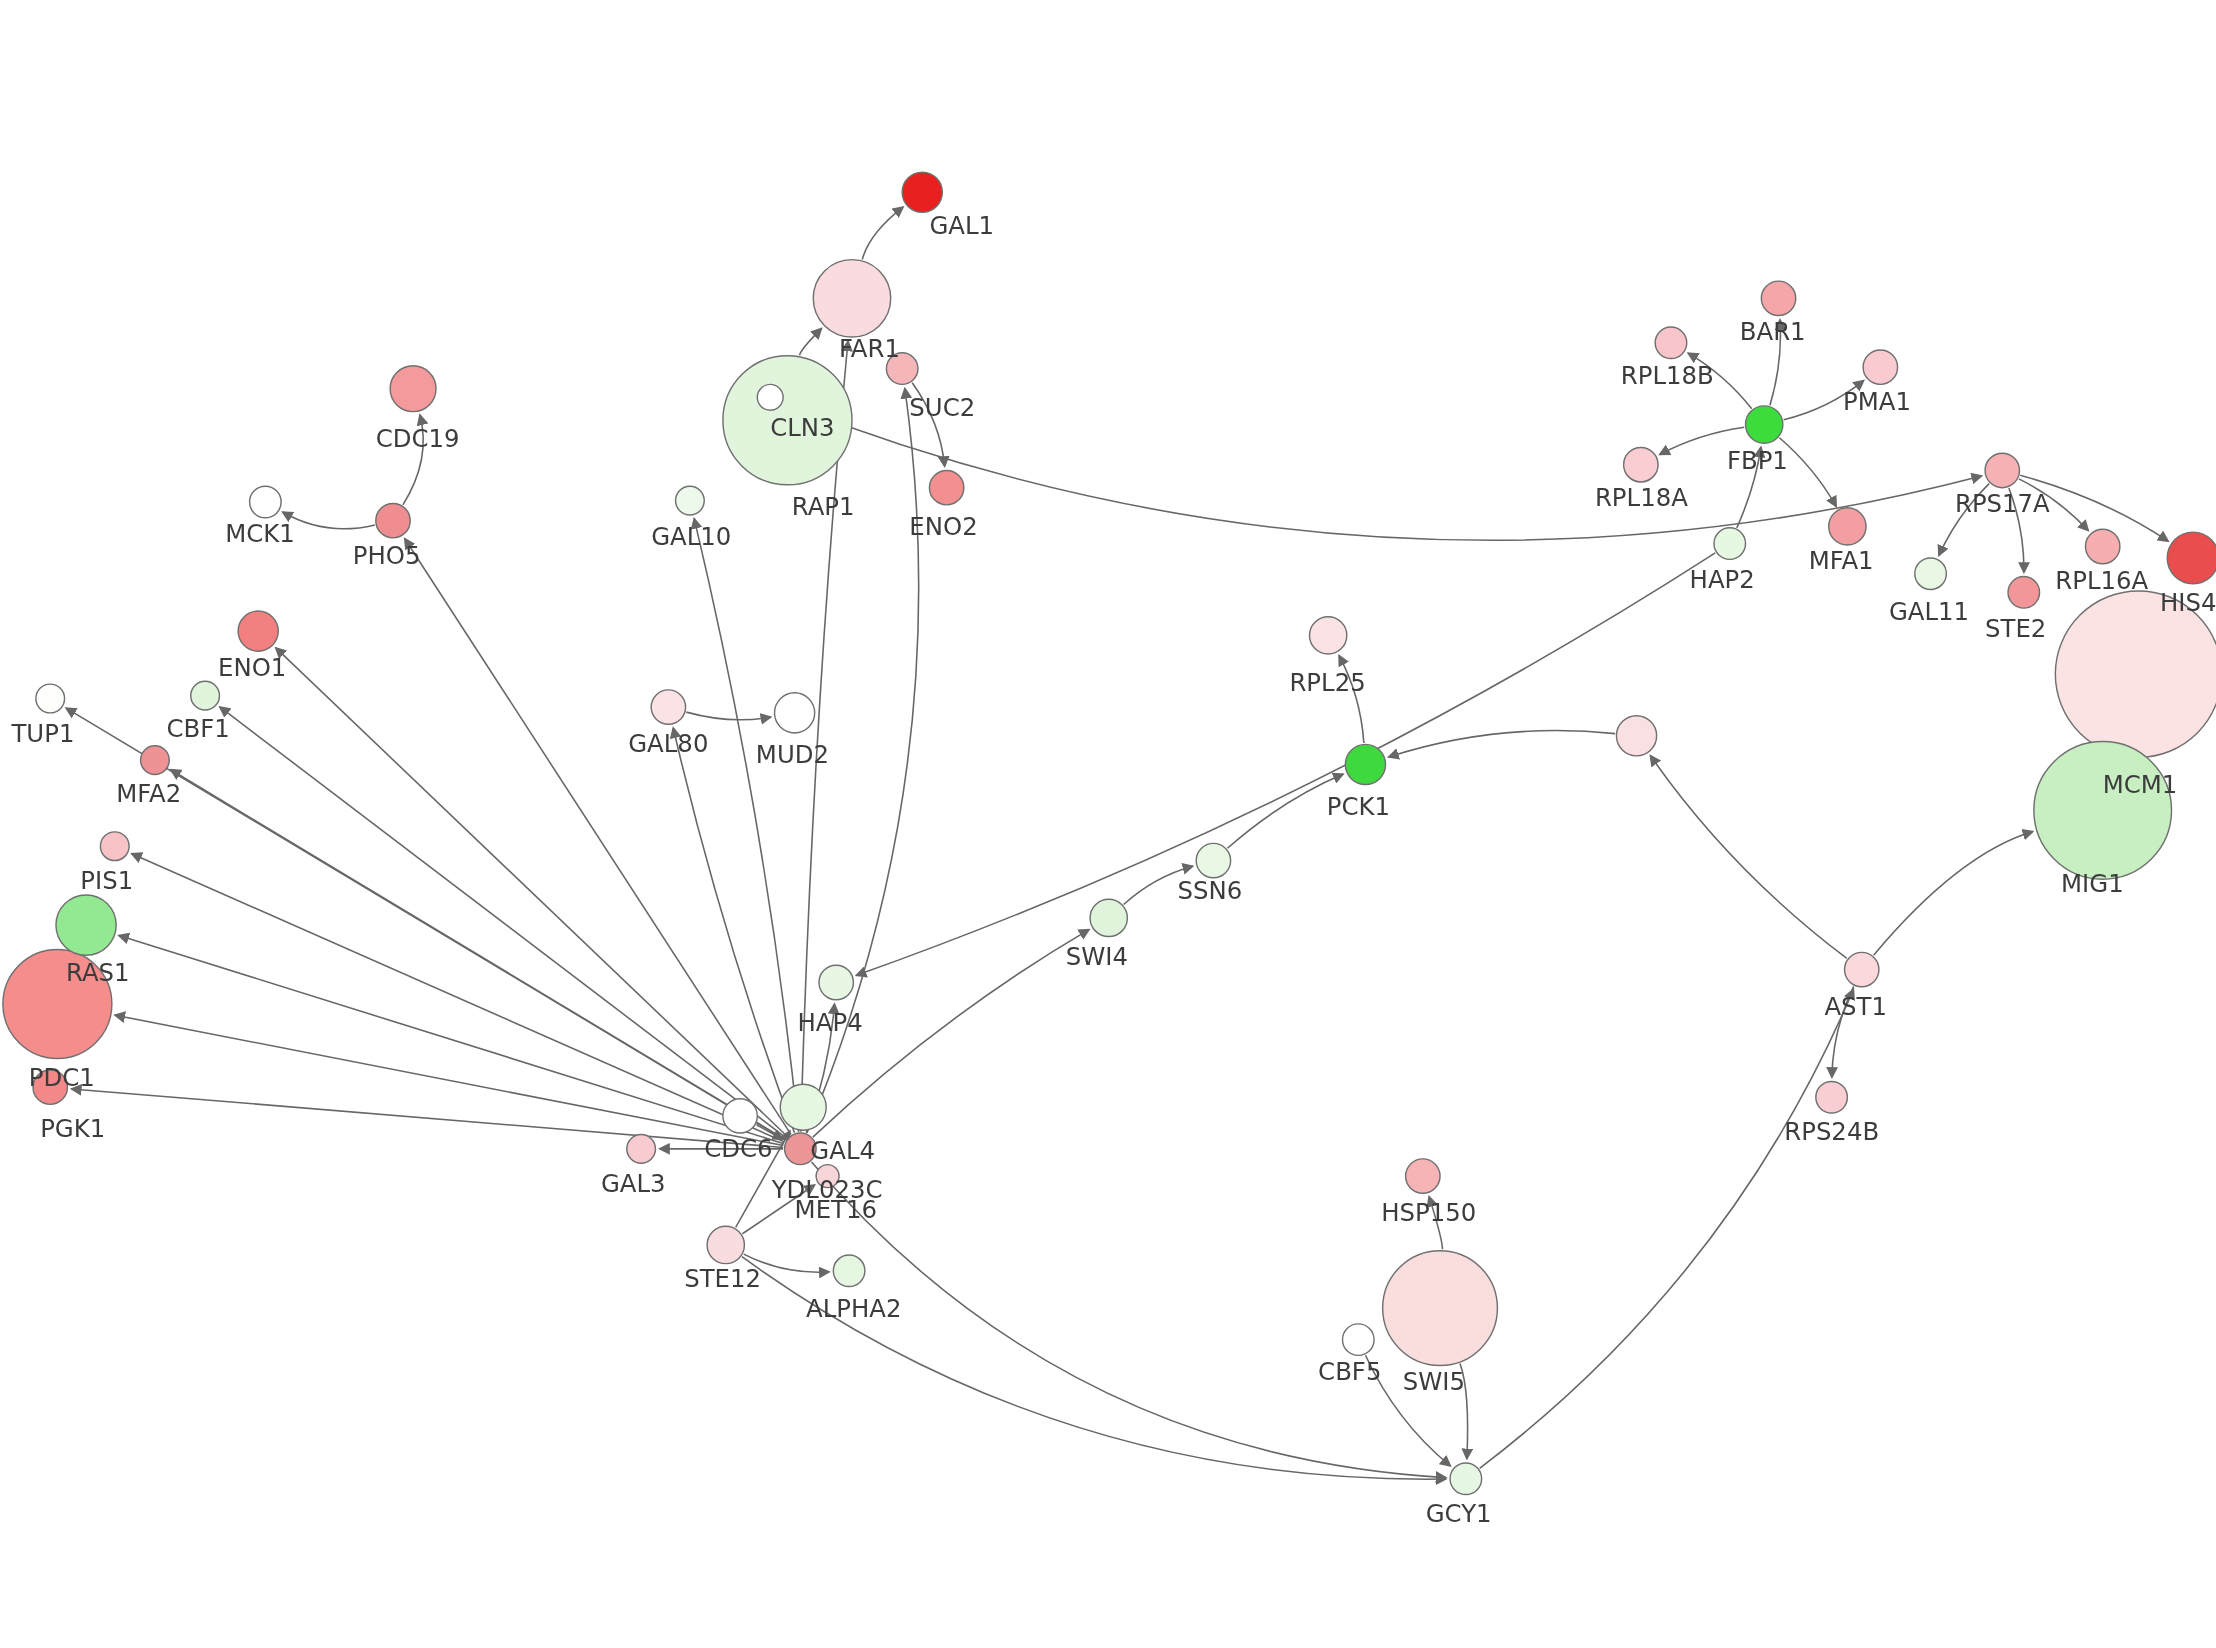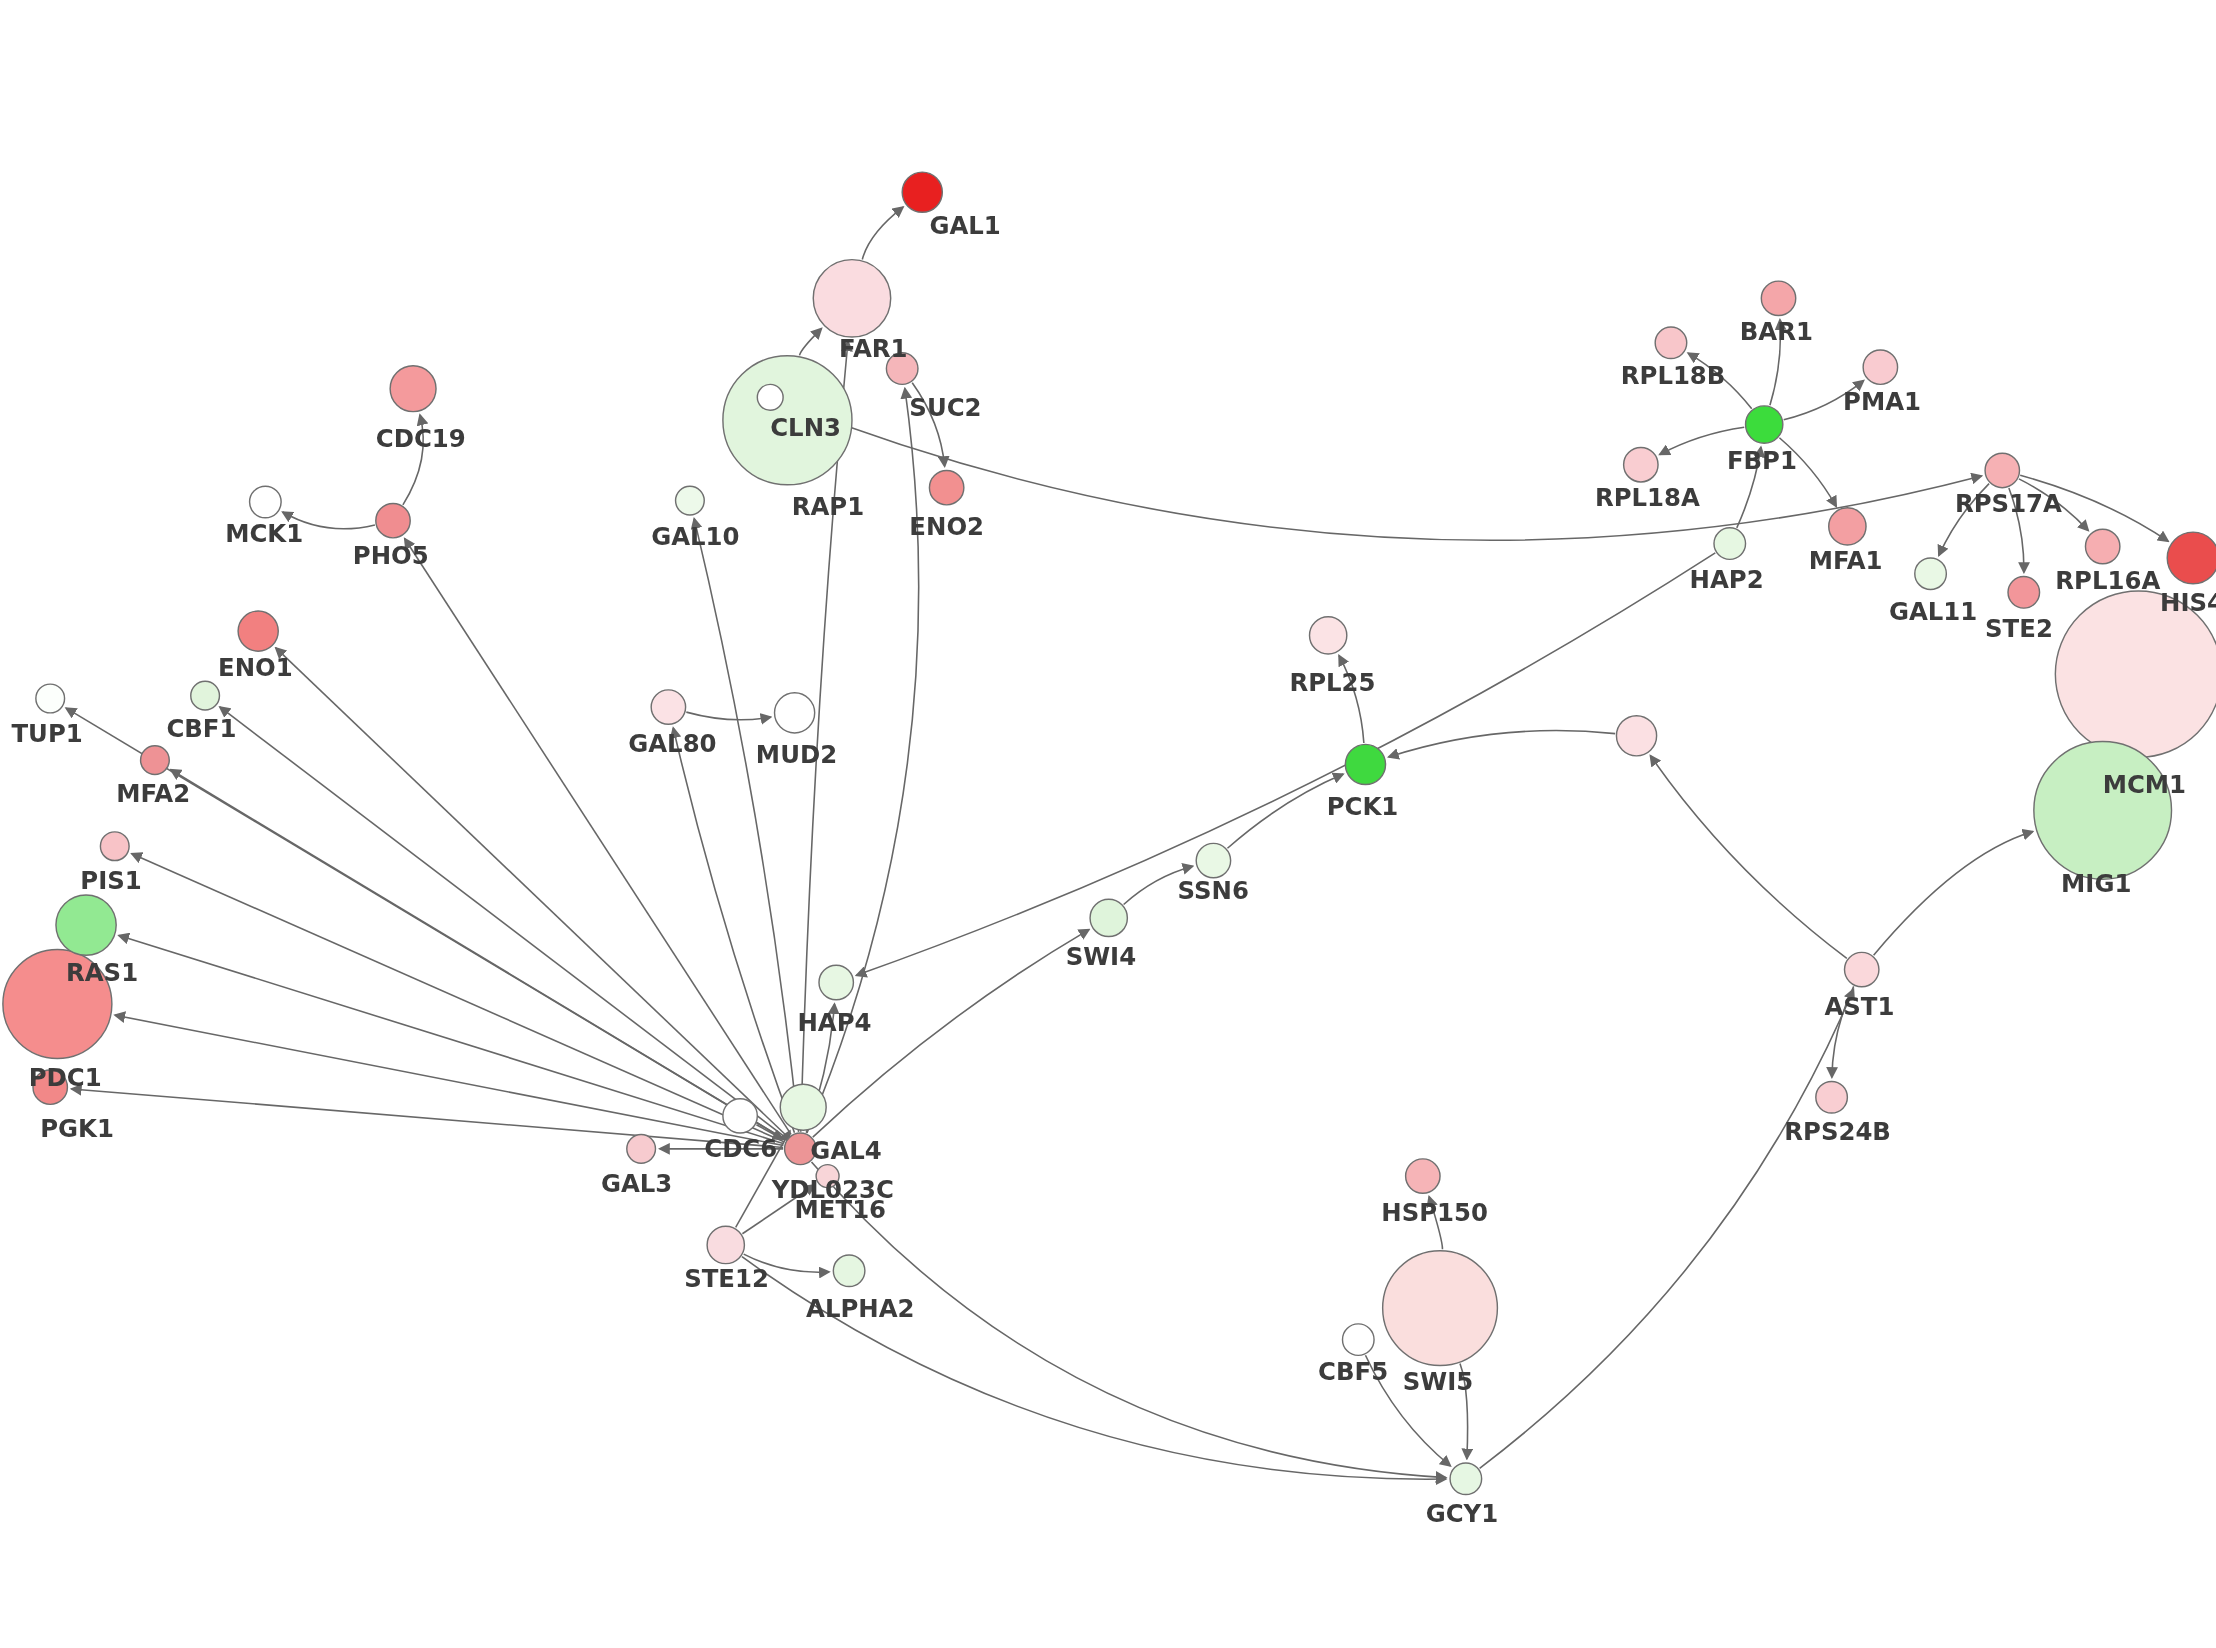--- a/index.html
+++ b/index.html
@@ -5,21 +5,20 @@
   html, body {
     margin: 0;
     padding: 0;
     background: #ffffff;
   }
   .canvas-wrap {
     width: 2216px;
     height: 1544px;
     background: #ffffff;
     overflow: hidden;
-    font-weight: bold;
   }
   svg { display: block; }
   svg text {
     font-family: "DejaVu Sans", "Liberation Sans", sans-serif;
     font-size: 17px;
     fill: #3c3c3c;
   }
   circle.node {
     stroke: #707070;
     stroke-width: 1;

